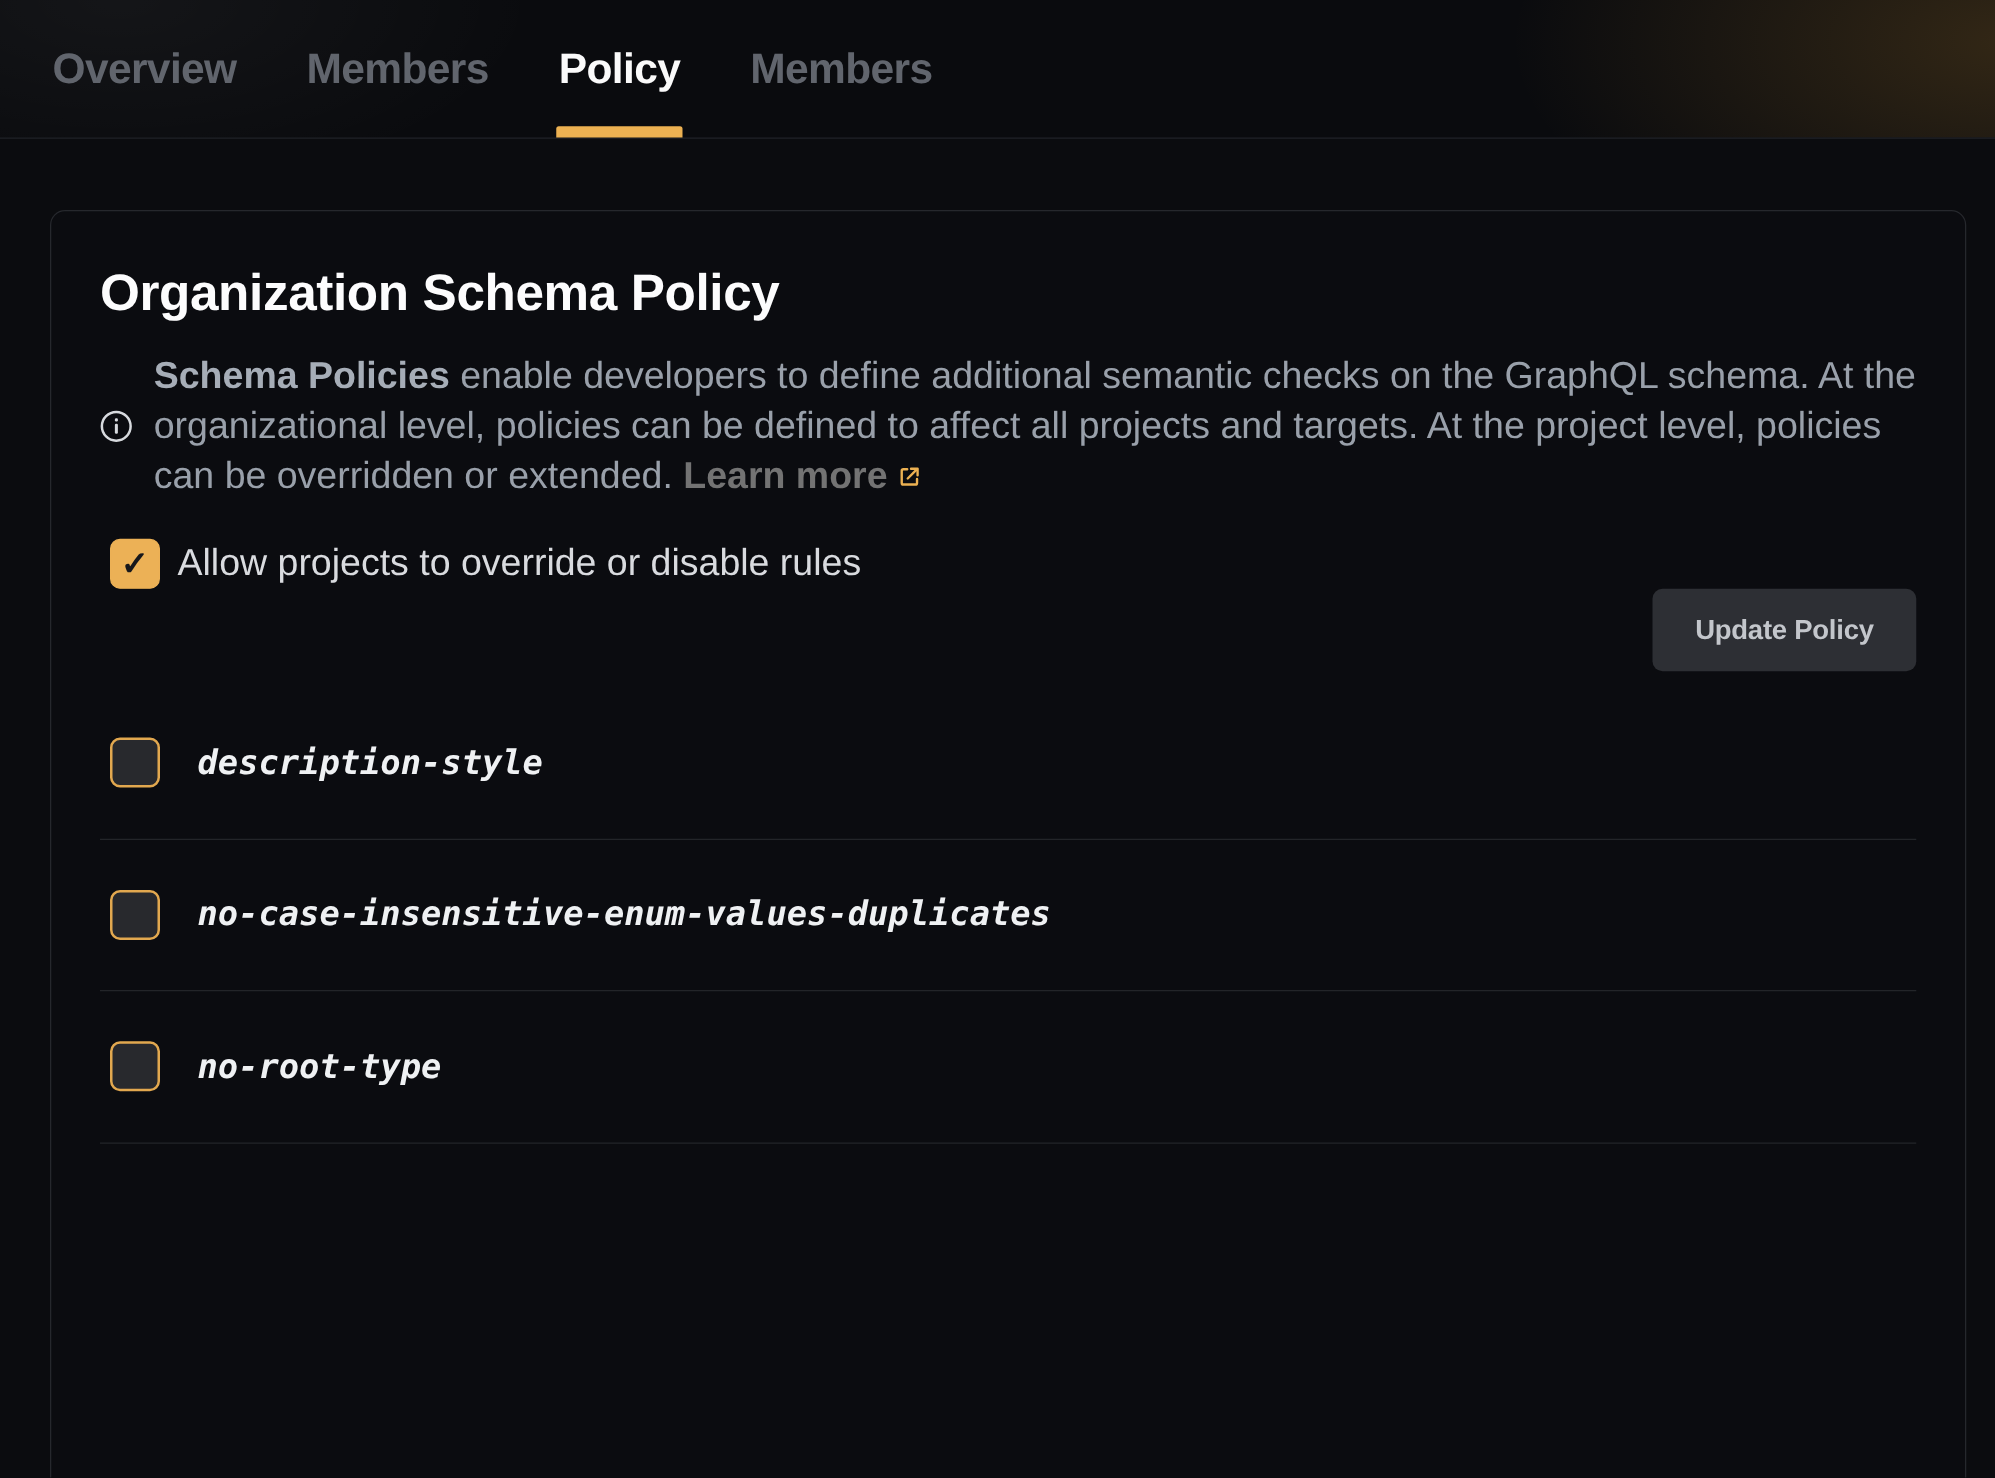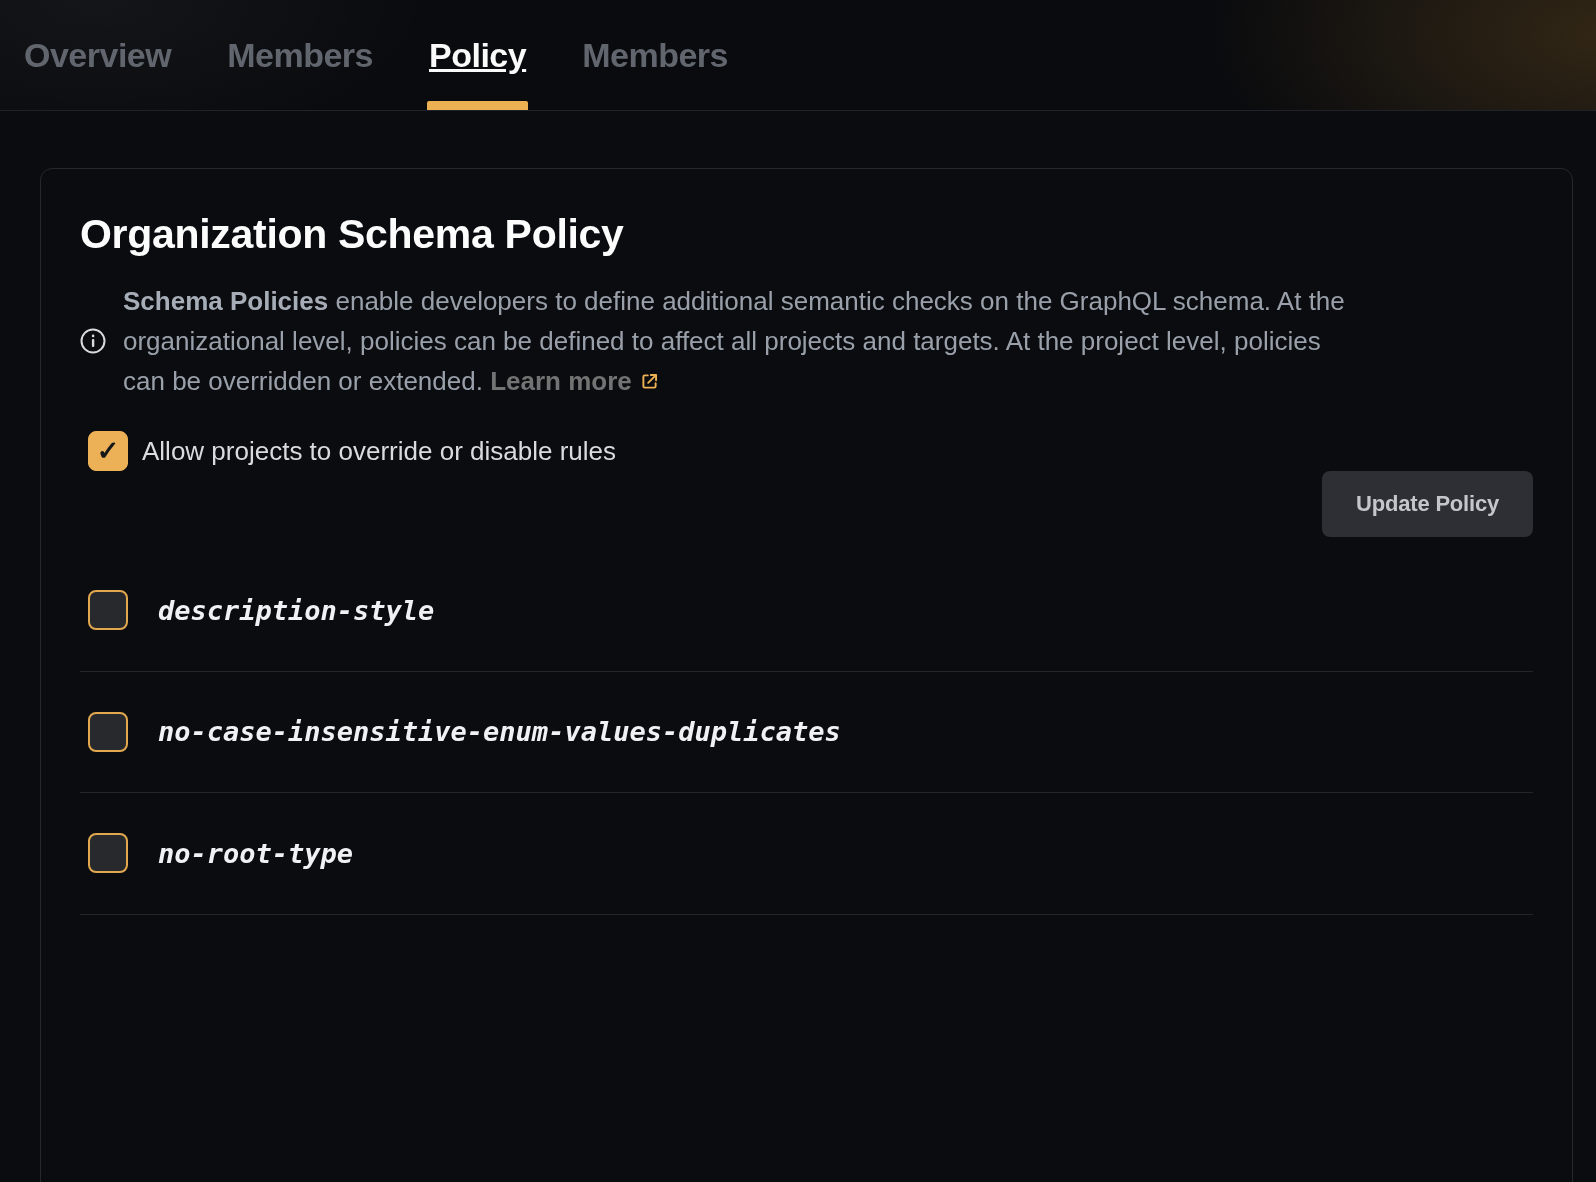--- a/index.html
+++ b/index.html
@@ -17,35 +17,35 @@
     border-bottom: 1px solid #212329;
     background:
       radial-gradient(620px 300px at 101% 30%, rgba(214,152,52,0.20), rgba(214,152,52,0) 65%),
       radial-gradient(480px 220px at 6% 0%, rgba(255,255,255,0.045), rgba(255,255,255,0) 70%),
       #0a0b0e;
   }
   .tabs {
     display: flex;
     align-items: center;
     height: 100%;
-    padding-left: 24px;
+    padding-left: 42px;
   }
   .tab {
     position: relative;
     height: 100%;
     display: flex;
     align-items: center;
     margin-right: 56px;
     font-size: 34px;
     font-weight: bold;
     letter-spacing: -0.5px;
     color: #61656d;
     cursor: pointer;
   }
-  .tab.active { color: #fafafa; text-decoration: underline; }
+  .tab.active { color: #fafafa; }
   .tab.active .tab-underline {
     position: absolute;
     left: -2px; right: -2px; bottom: 0;
     height: 9px;
     background: #ecb152;
     border-radius: 2px 2px 0 0;
   }
 
   
   .card {
@@ -71,21 +71,21 @@
     align-items: center;
     margin-top: 26px;
   }
   .info-icon {
     flex: 0 0 26px;
     width: 26px; height: 26px;
     margin-right: 17px;
     color: #d7dade;
   }
   .desc-text {
-    font-size: 26px;
+    font-size: 30px;
     line-height: 40px;
     color: #99a0aa;
   }
   .desc-text .bold { font-weight: bold; color: #a6adb7; }
   .learn-more {
     color: #737373;
     font-weight: bold;
     text-decoration: none;
     cursor: pointer;
     white-space: nowrap;
@@ -121,21 +121,21 @@
     font-size: 27px;
     font-weight: bold;
     line-height: 1;
   }
   .checkbox.unchecked {
     background: #28292d;
     border: 2px solid #e2a84f;
   }
   .allow-label {
     margin-left: 14px;
-    font-size: 26px;
+    font-size: 30px;
     color: #d9dbdf;
   }
 
   
   .button-row {
     display: flex;
     justify-content: flex-end;
     margin-top: 0px;
   }
   .update-button {

